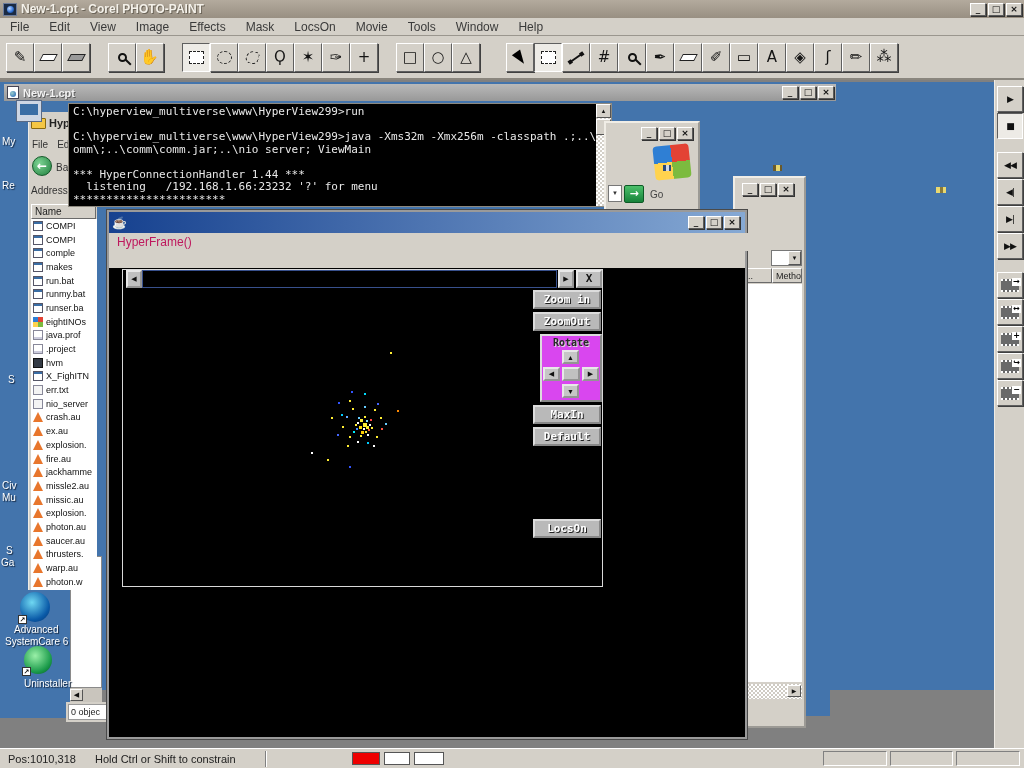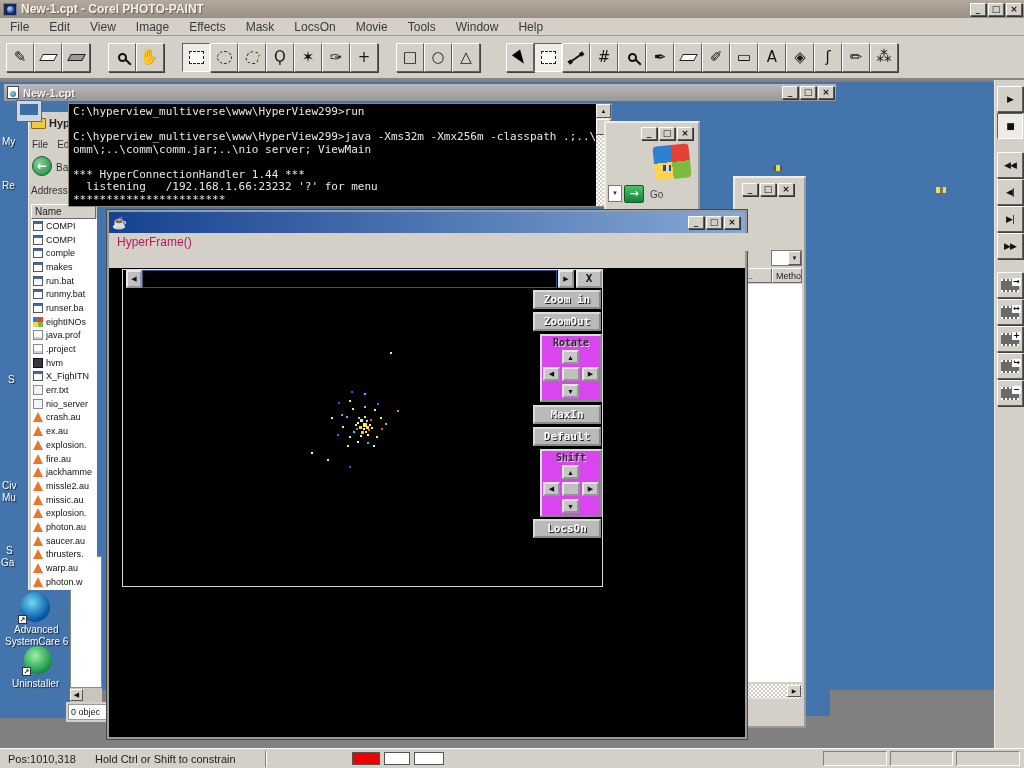--- a/index.html
+++ b/index.html
@@ -458,21 +458,21 @@
 
 <span id="icon-mycomp"></span>
 <span class="swirl abs" style="left:20px;top:592px;width:30px;height:30px;background:radial-gradient(circle at 40% 35%,#6fd8f2,#0a5aa8 65%,#03306a)">
     <span class="sc-arrow">↗</span>
   </span>
 <span class="swirl abs" style="left:24px;top:646px;width:28px;height:28px;background:radial-gradient(circle at 40% 35%,#9af0a8,#1a9a4a 65%,#054a20)">
     <span class="sc-arrow">↗</span>
   </span>
 <span class="dt-label" style="left:14px;top:624px">Advanced</span>
 <span class="dt-label" style="left:5px;top:636px">SystemCare 6</span>
-<span class="dt-label" style="left:12px;top:678px">Uninstaller</span>
+<span class="dt-label" style="left:24px;top:678px">Uninstaller</span>
 <span id="dt-fragments"><span class="dt-label abs" style="left: 2px; top: 136px;">My</span><span class="dt-label abs" style="left: 2px; top: 180px;">Re</span><span class="dt-label abs" style="left: 8px; top: 374px;">S</span><span class="dt-label abs" style="left: 2px; top: 480px;">Civ</span><span class="dt-label abs" style="left: 2px; top: 492px;">Mu</span><span class="dt-label abs" style="left: 6px; top: 545px;">S</span><span class="dt-label abs" style="left: 1px; top: 557px;">Ga</span></span>
 
 
 <span class="speck" style="left:663px;top:165px;width:8px;height:6px;background:linear-gradient(90deg,#2a4a7c 0 3px,#cfd8e8 3px 6px,#2a4a7c 6px)"></span>
 <span class="speck" style="left:773px;top:165px;width:9px;height:6px;background:linear-gradient(90deg,#6a5a2a 0 3px,#e8d870 3px 7px,#6a5a2a 7px)"></span>
 <span class="speck" style="left:936px;top:187px;width:10px;height:6px;background:linear-gradient(90deg,#e8d870 0 4px,#8a7a3a 4px 7px,#e8d870 7px)"></span>
 
 
 <div class="abs" id="hyperframe">
   <div id="hf-titlebar">
@@ -497,28 +497,20 @@
     <span class="hfgroup" style="top:66px">
       <span class="lbl">Rotate</span>
       <span class="hfarrow" style="left:20px;top:14px">▲</span>
       <span class="hfarrow" style="left:1px;top:31px">◀</span>
       <span class="hfmid" style="left:20px;top:31px"></span>
       <span class="hfarrow" style="left:40px;top:31px">▶</span>
       <span class="hfarrow" style="left:20px;top:48px">▼</span>
     </span>
     <span class="hfbtn" style="left:424px;top:137px">MaxIn</span>
     <span class="hfbtn" style="left:424px;top:159px">Default</span>
-    <span class="hfgroup" style="top:181px">
-      <span class="lbl">Shift</span>
-      <span class="hfarrow" style="left:20px;top:14px">▲</span>
-      <span class="hfarrow" style="left:1px;top:31px">◀</span>
-      <span class="hfmid" style="left:20px;top:31px"></span>
-      <span class="hfarrow" style="left:40px;top:31px">▶</span>
-      <span class="hfarrow" style="left:20px;top:48px">▼</span>
-    </span>
     <span class="hfbtn" style="left:424px;top:251px">LocsOn</span>
   </div>
 </div>
 
 
 <div class="abs" id="movie-col">
     <div class="mvb" style="top: 6px;">
       <span class="g">▶</span>
     </div>
     <div class="mvb pressed" style="top: 33px;">

